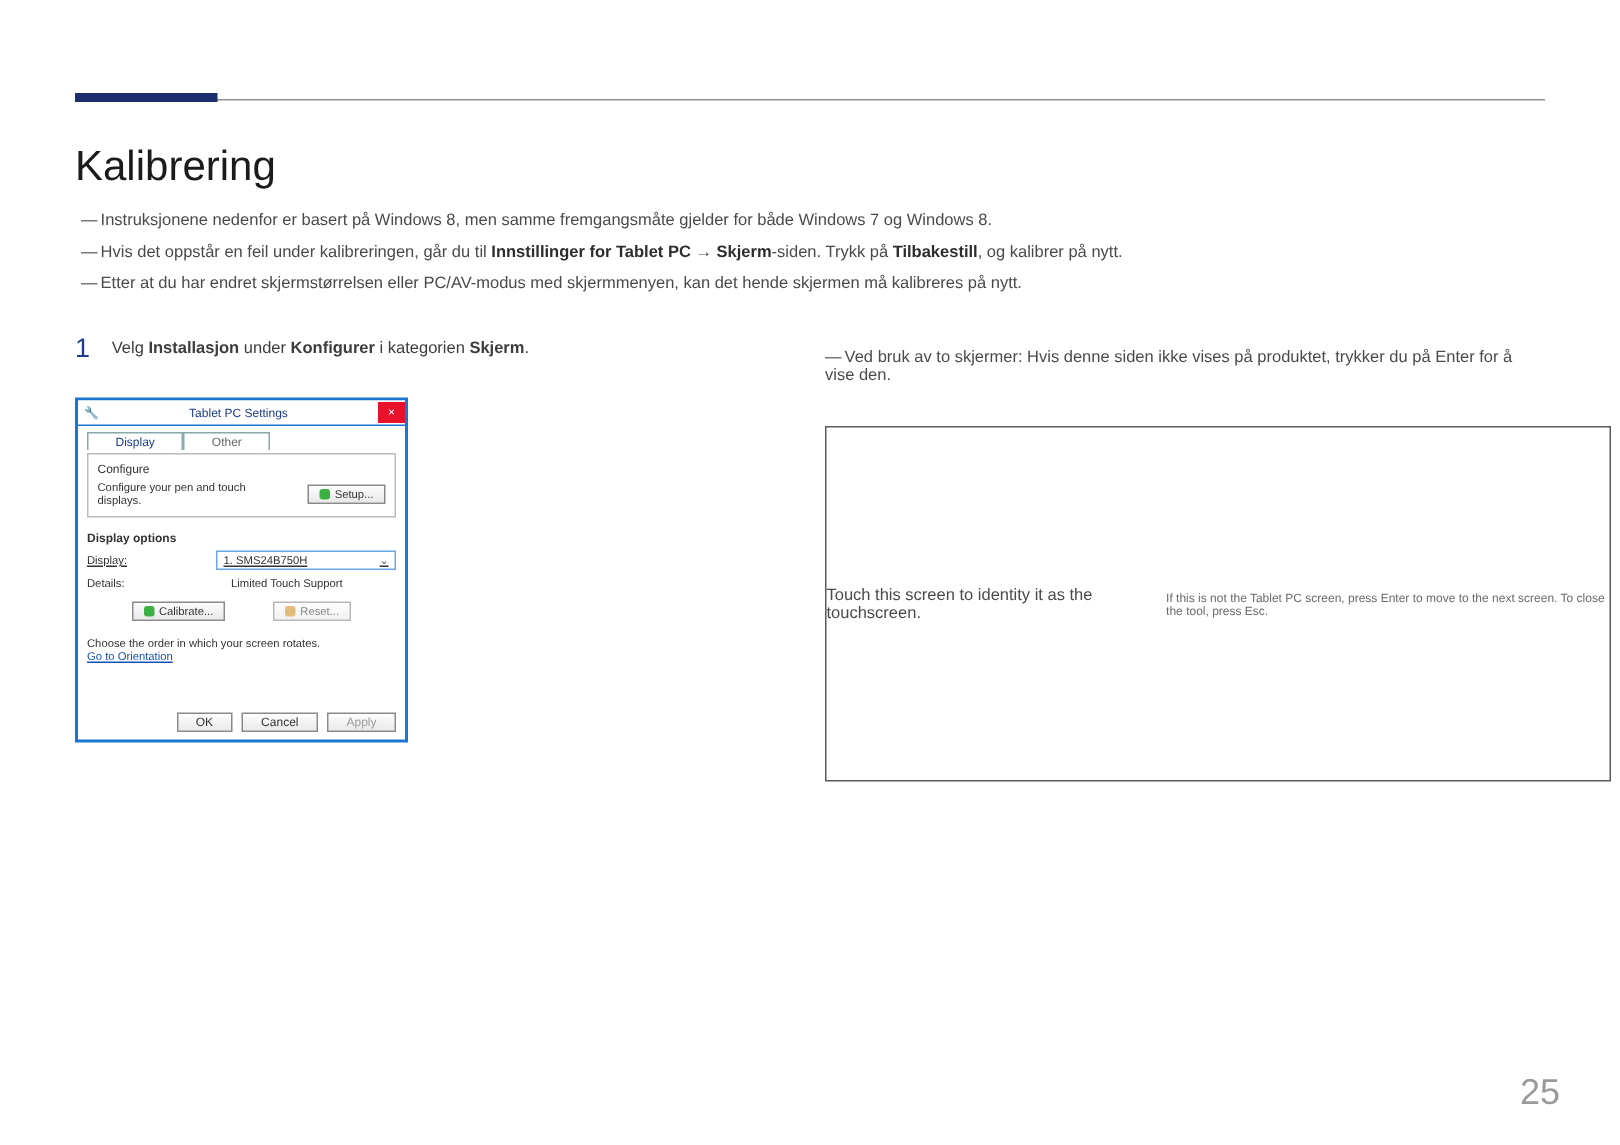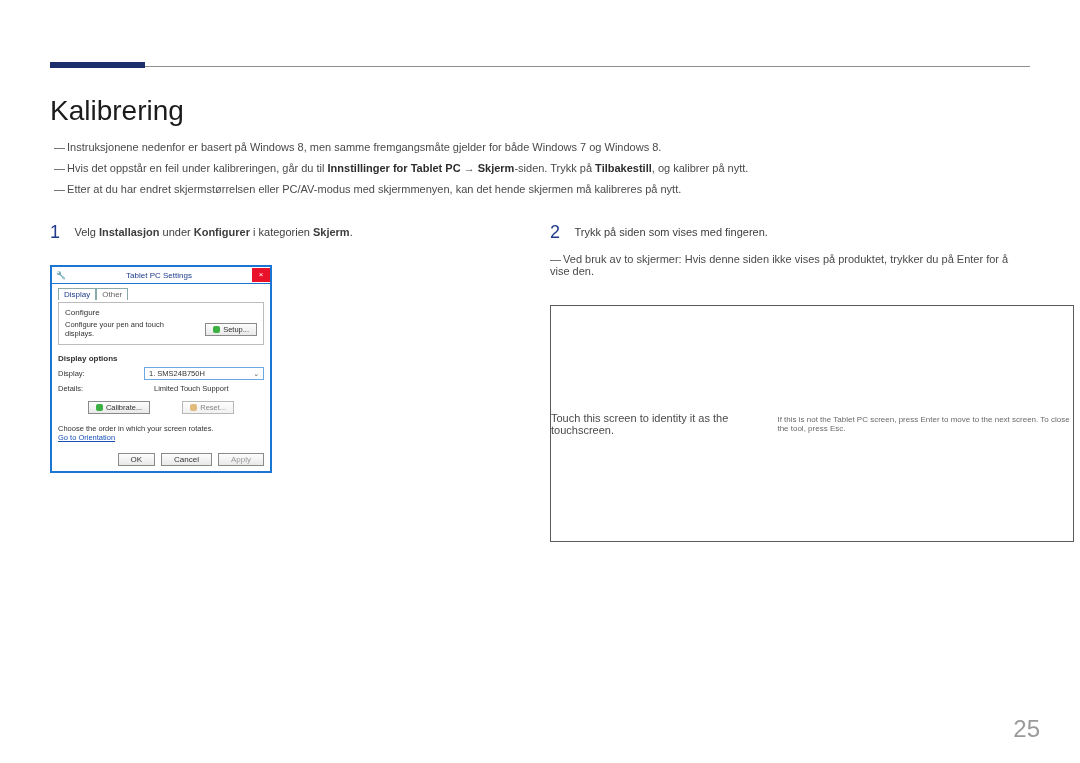--- a/index.html
+++ b/index.html
@@ -101,21 +101,21 @@
     line-height: 13px;
     font-size: 8px;
   }
   .dlg-title { color: #1a3b8a; font-size: 8px; margin: 0 auto; }
   .dlg-body { padding: 4px 6px 6px 6px; }
   .tabs { margin-bottom: 2px; }
   .tab {
     display: inline-block;
     border: 1px solid #8aa;
     border-bottom: none;
-    padding: 1px 5px;
+    padding: 1px 18px;
     font-size: 8px;
     background: #fff;
     color: #1a3b8a;
   }
   .tab.inactive { color: #666; }
   .group {
     border: 1px solid #bcbcbc;
     padding: 5px 6px 6px 6px;
     margin-bottom: 4px;
   }
@@ -137,21 +137,21 @@
     padding: 1px 4px;
     font-size: 7.5px;
     width: 110px;
     display:flex; justify-content:space-between; align-items:center;
     background:#fff;
   }
   .caret { font-size:7px; color:#555;}
   .link { color:#1850b5; text-decoration: underline; font-size:7.5px;}
   .dlg-footer { display:flex; justify-content:flex-end; gap:6px; padding:5px 6px;align-items:flex-end; }
   .fbtn { border:1px solid #8a8a8a; background:linear-gradient(#fdfdfd,#e9e9e9); padding:1px 12px; font-size:8px;}
-  .fbtn.disabled{ color:#9a9a9a; }
+  .fbtn.disabled{ color:#9a9a9a;margin-top:22px; }
 
   
   .touch-box {
     margin-top: 28px;
     border: 1px solid #5a5a5a;
     width: 522px;
     height: 235px;
     display:flex;
     flex-direction: row;
     align-items:center;
@@ -220,21 +220,21 @@
             <span style="max-width:110px;">Configure your pen and touch displays.</span>
             <span class="btn">
                 <span class="ic"></span>
                 <span>Setup...</span>
               </span>
           </div>
         </div>
 
         <div class="group" style="border:0; padding-left:0; padding-right:0;">
           <div class="grp-label" style="font-size:8px; margin-bottom:4px; font-weight:bold;">Display options</div>
-          <div class="cfg-row" style="margin-bottom:4px;">
+          <div class="cfg-row" style="margin-bottom:4px;text-decoration:underline;">
             <span>Display:</span>
             <span class="select">
               <span>1. SMS24B750H</span>
               <span class="caret">⌄</span>
             </span>
           </div>
           <div class="cfg-row" style="margin-bottom:8px;">
             <span>Details:</span>
             <span style="width:110px;">Limited Touch Support</span>
           </div>
@@ -255,24 +255,20 @@
       </div>
       <div class="dlg-footer">
         <span class="fbtn">OK</span>
         <span class="fbtn">Cancel</span>
         <span class="fbtn disabled">Apply</span>
       </div>
     </div>
   </div>
 
   <div class="step-right">
-    <div>
-      <span class="step-num">2</span>
-      <span class="step-text">Trykk på siden som vises med fingeren.</span>
-    </div>
     <p class="dash-line" style="font-size:11px; color:#4a4a4a; margin-top:10px;">
       <span class="dash">―</span>
       <span>Ved bruk av to skjermer: Hvis denne siden ikke vises på produktet, trykker du på Enter for å vise den.</span>
     </p>
 
     <div class="touch-box">
       <div class="touch-main">Touch this screen to identity it as the touchscreen.</div>
       <div class="touch-sub">If this is not the Tablet PC screen, press Enter to move to the next screen. To close the tool, press Esc.</div>
     </div>
   </div>

